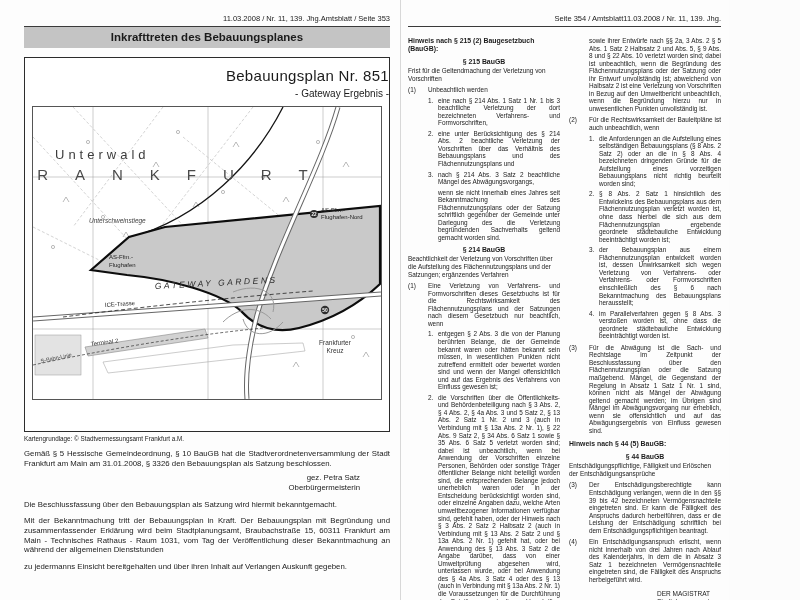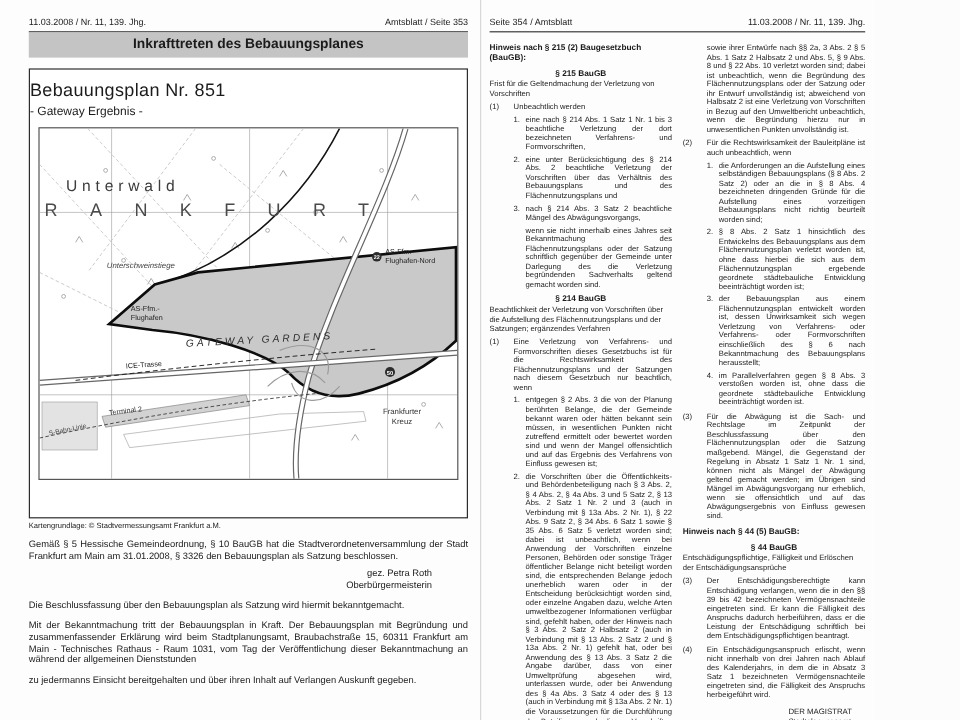--- a/index.html
+++ b/index.html
@@ -1,22 +1,22 @@
 <!DOCTYPE html>
 <html><head>
 <meta charset="utf-8">
 <style>
   html,body{margin:0;padding:0;}
   body{width:800px;height:600px;background:#fcfcfc;font-family:"Liberation Sans",sans-serif;color:#1b1b1b;position:relative;overflow:hidden;}
   .page{position:absolute;top:0;height:600px;box-sizing:border-box;}
   #left-page{left:0;width:400px;padding:14px 10px 0 24px;background:#fdfdfd;}
   #right-page{left:400px;width:329px;padding:14px 8px 0 7px;background:#fdfdfd;border-left:1px solid #d8d8d8;}
-  .pg-header{display:flex;justify-content:space-between;font-size:7.5px;border-bottom:1px solid #3a3a3a;padding-bottom:3px;}
+  .pg-header{display:flex;justify-content:flex-end;font-size:7.5px;border-bottom:1px solid #3a3a3a;padding-bottom:3px;}
   .title-bar{background:#c4c4c4;text-align:center;font-weight:bold;font-size:11.5px;padding:4px 0 5px 0;}
-  .map-box{margin-top:9px;border:1px solid #2c2c2c;height:373px;text-align:left;background:#fff;}
+  .map-box{margin-top:9px;border:1px solid #2c2c2c;height:373px;text-align:right;background:#fff;}
   .map-title{font-size:15px;margin-top:9px;letter-spacing:.3px;}
   .map-subtitle{font-size:10px;margin-top:4px;}
   .map-frame{display:block;margin:7px auto 0 auto;border:1px solid #555;background:#fff;}
   .map-caption{font-size:6.3px;margin-top:3px;color:#222;text-align:left;}
   .para{font-size:7.8px;line-height:9.7px;text-align:justify;margin-top:7px;}
   .sig-left{text-align:right;padding-right:30px;font-size:7.8px;line-height:9.6px;margin-top:5px;}
   .hours{margin:5px 0 0 28px;display:grid;grid-template-columns:164px auto;font-size:7.8px;line-height:9.7px;}
   .cols{display:flex;gap:9px;margin-top:8px;}
   .col{width:50%;font-size:6.4px;line-height:7.55px;text-align:justify;}
   .b-head{font-weight:bold;font-size:6.9px;margin-top:6px;text-align:left;line-height:8px;}
@@ -141,21 +141,21 @@
       <text x="302" y="238" font-size="6.5" fill="#333" text-anchor="middle">Frankfurter</text>
       <text x="302" y="246" font-size="6.5" fill="#333" text-anchor="middle">Kreuz</text>
     </svg>
   </div>
 
   <div class="map-caption">Kartengrundlage: © Stadtvermessungsamt Frankfurt a.M.</div>
 
   <div class="para">Gemäß § 5 Hessische Gemeindeordnung, § 10 BauGB hat die Stadtverordnetenversammlung der Stadt Frankfurt am Main am 31.01.2008, § 3326 den Bebauungsplan als Satzung beschlossen.</div>
 
   <div class="sig-left">
-    <div>gez. Petra Roth</div>
+    <div>gez. Petra Satz</div>
     <div>Oberbürgermeisterin</div>
   </div>
 
   <div class="para">Die Beschlussfassung über den Bebauungsplan als Satzung wird hiermit bekanntgemacht.</div>
   <div class="para">Mit der Bekanntmachung tritt der Bebauungsplan in Kraft. Der Bebauungsplan mit Begründung und zusammenfassender Erklärung wird beim Stadtplanungsamt, Braubachstraße 15, 60311 Frankfurt am Main - Technisches Rathaus - Raum 1031, vom Tag der Veröffentlichung dieser Bekanntmachung an während der allgemeinen Dienststunden</div>
 
 
   <div class="para">zu jedermanns Einsicht bereitgehalten und über ihren Inhalt auf Verlangen Auskunft gegeben.</div>
 </div>
 

